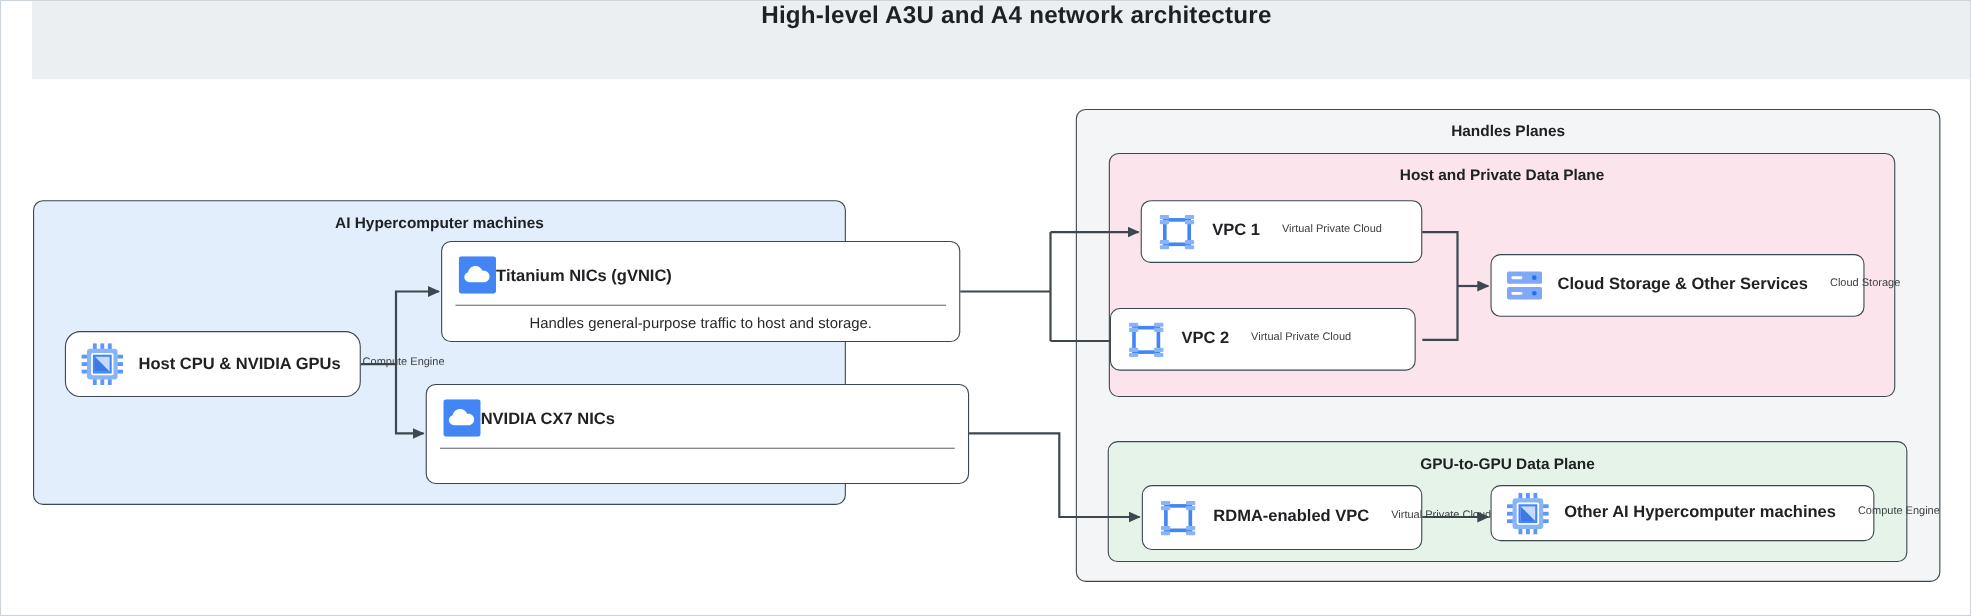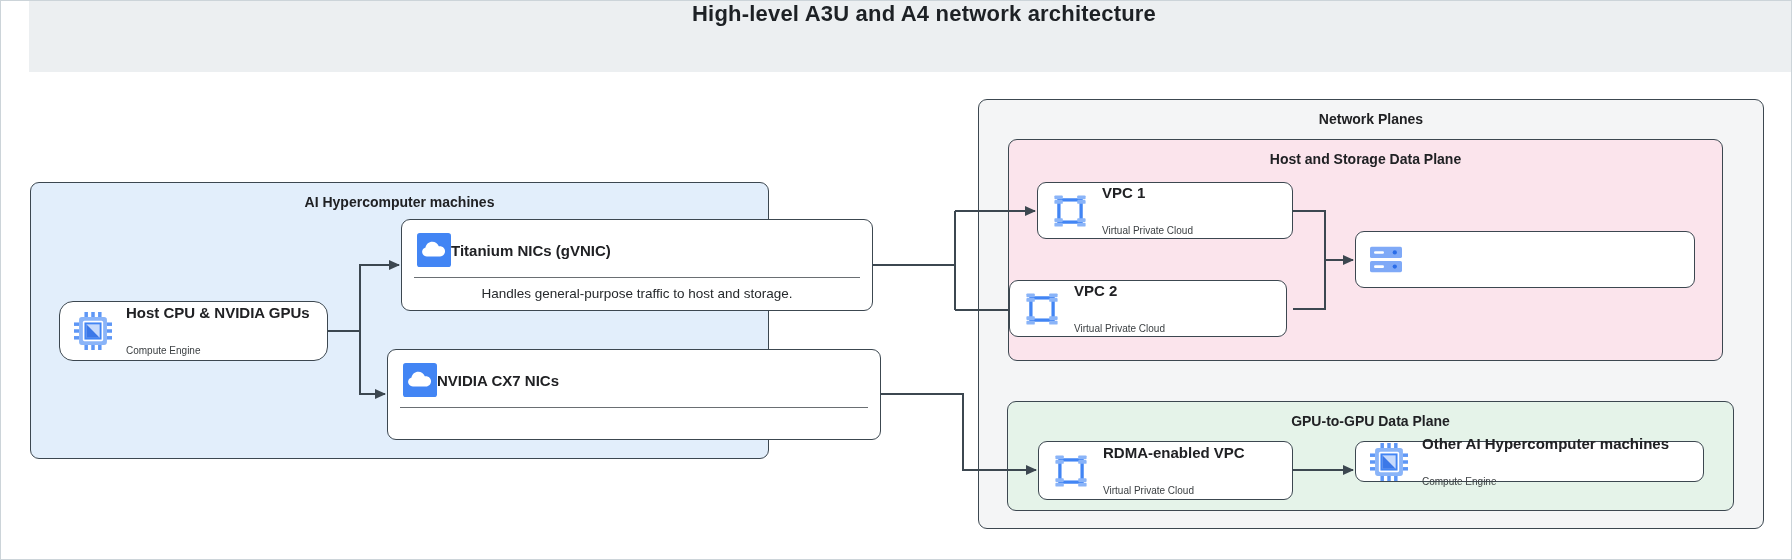--- a/index.html
+++ b/index.html
@@ -21,21 +21,21 @@
   }
   .g-blue{background:#e2eefb;}
   .g-gray{background:#f4f5f6;}
   .g-pink{background:#fbe4ec;}
   .g-green{background:#e5f3e9;}
 
   .node{
     position:absolute;background:#fff;border:1.6px solid #3c4750;border-radius:9px;
     box-sizing:border-box;display:flex;align-items:center;padding-left:14px;gap:14px;
   }
-  .node .txt{display:flex;flex-direction:column;line-height:1.25;gap:20px;}
+  .node .txt{display:flex;flex-direction:row;line-height:1.25;gap:20px;}
   .node .t{font-size:15px;font-weight:700;color:#202124;white-space:nowrap;}
   .node .s{font-size:10px;font-weight:400;color:#3c4043;white-space:nowrap;margin-top:2px;}
 
   .card{
     position:absolute;background:#fff;border:1.6px solid #3c4750;border-radius:9px;
     box-sizing:border-box;
   }
   .card-head{position:absolute;left:15px;top:13px;display:flex;align-items:center;}
   .card-head .t{font-size:15px;font-weight:700;color:#202124;white-space:nowrap;}
   .card-divider{position:absolute;left:12px;right:12px;top:57px;height:0;border-top:1.6px solid #6a6f73;}
@@ -55,25 +55,25 @@
 
   <div class="header">
     <div class="title">High-level A3U and A4 network architecture</div>
   </div>
 
   <div class="group g-blue" style="left:29px;top:181px;width:739px;height:277px;">
     <div class="group-title">AI Hypercomputer machines</div>
   </div>
 
   <div class="group g-gray" style="left:977px;top:98px;width:786px;height:430px;">
-    <div class="group-title">Network Planes</div>
+    <div class="group-title">Handles Planes</div>
   </div>
 
   <div class="group g-pink" style="left:1007px;top:138px;width:715px;height:222px;">
-    <div class="group-title">Host and Storage Data Plane</div>
+    <div class="group-title">Host and Private Data Plane</div>
   </div>
 
   <div class="group g-green" style="left:1006px;top:400px;width:727px;height:110px;">
     <div class="group-title">GPU-to-GPU Data Plane</div>
   </div>
 
   <svg class="conn" width="1792" height="560" viewBox="0 0 1792 560">
     <defs>
       <marker id="arrow" markerUnits="userSpaceOnUse" markerWidth="12" markerHeight="11" refX="10" refY="5" orient="auto">
         <path d="M0,0 L11,5 L0,10 Z" fill="#3c4750"></path>
@@ -197,20 +197,24 @@
     <span class="icon">
       <svg width="32" height="27" viewBox="0 0 24 20">
         <rect x="0" y="0.5" width="24" height="8.4" rx="1.2" fill="#7fa9f7"></rect>
         <rect x="0" y="11.1" width="24" height="8.4" rx="1.2" fill="#7fa9f7"></rect>
         <rect x="3" y="3.8" width="7.5" height="1.9" rx="0.95" fill="#ffffff"></rect>
         <rect x="3" y="14.4" width="7.5" height="1.9" rx="0.95" fill="#ffffff"></rect>
         <circle cx="18.6" cy="4.7" r="1.6" fill="#2b6de8"></circle>
         <circle cx="18.6" cy="15.3" r="1.6" fill="#2b6de8"></circle>
       </svg>
     </span>
+    <span class="txt">
+      <span class="t">Cloud Storage &amp; Other Services</span>
+      <span class="s">Cloud Storage</span>
+    </span>
   </div>
 
   <div class="node" style="left:1037px;top:440px;width:255px;height:59px;">
     <span class="icon">
       <svg width="36" height="36" viewBox="0 0 24 24">
         <rect x="4.6" y="4.6" width="14.8" height="14.8" fill="none" stroke="#4285f4" stroke-width="2.2"></rect>
         <g fill="#8ab4f8">
           <rect x="1.6" y="1.6" width="5.6" height="2.5" rx="0.6"></rect>
             <rect x="1.6" y="4.7" width="5.6" height="2.5" rx="0.6"></rect>
           <rect x="16.8" y="1.6" width="5.6" height="2.5" rx="0.6"></rect>
@@ -221,21 +225,21 @@
             <rect x="16.8" y="19.9" width="5.6" height="2.5" rx="0.6"></rect>
         </g>
       </svg>
     </span>
     <span class="txt">
       <span class="t">RDMA-enabled VPC</span>
       <span class="s">Virtual Private Cloud</span>
     </span>
   </div>
 
-  <div class="node" style="left:1354px;top:440px;width:349px;height:41px;">
+  <div class="node" style="left:1354px;top:440px;width:349px;height:51px;">
     <span class="icon">
       <svg width="38" height="38" viewBox="0 0 24 24">
         <g fill="#5e97f6">
           <rect x="6.6" y="0" width="2.2" height="3.4"></rect>
             <rect x="10.9" y="0" width="2.2" height="3.4"></rect>
             <rect x="15.2" y="0" width="2.2" height="3.4"></rect>
           <rect x="6.6" y="20.6" width="2.2" height="3.4"></rect>
             <rect x="10.9" y="20.6" width="2.2" height="3.4"></rect>
             <rect x="15.2" y="20.6" width="2.2" height="3.4"></rect>
           <rect x="0" y="6.6" width="3.4" height="2.2"></rect>

